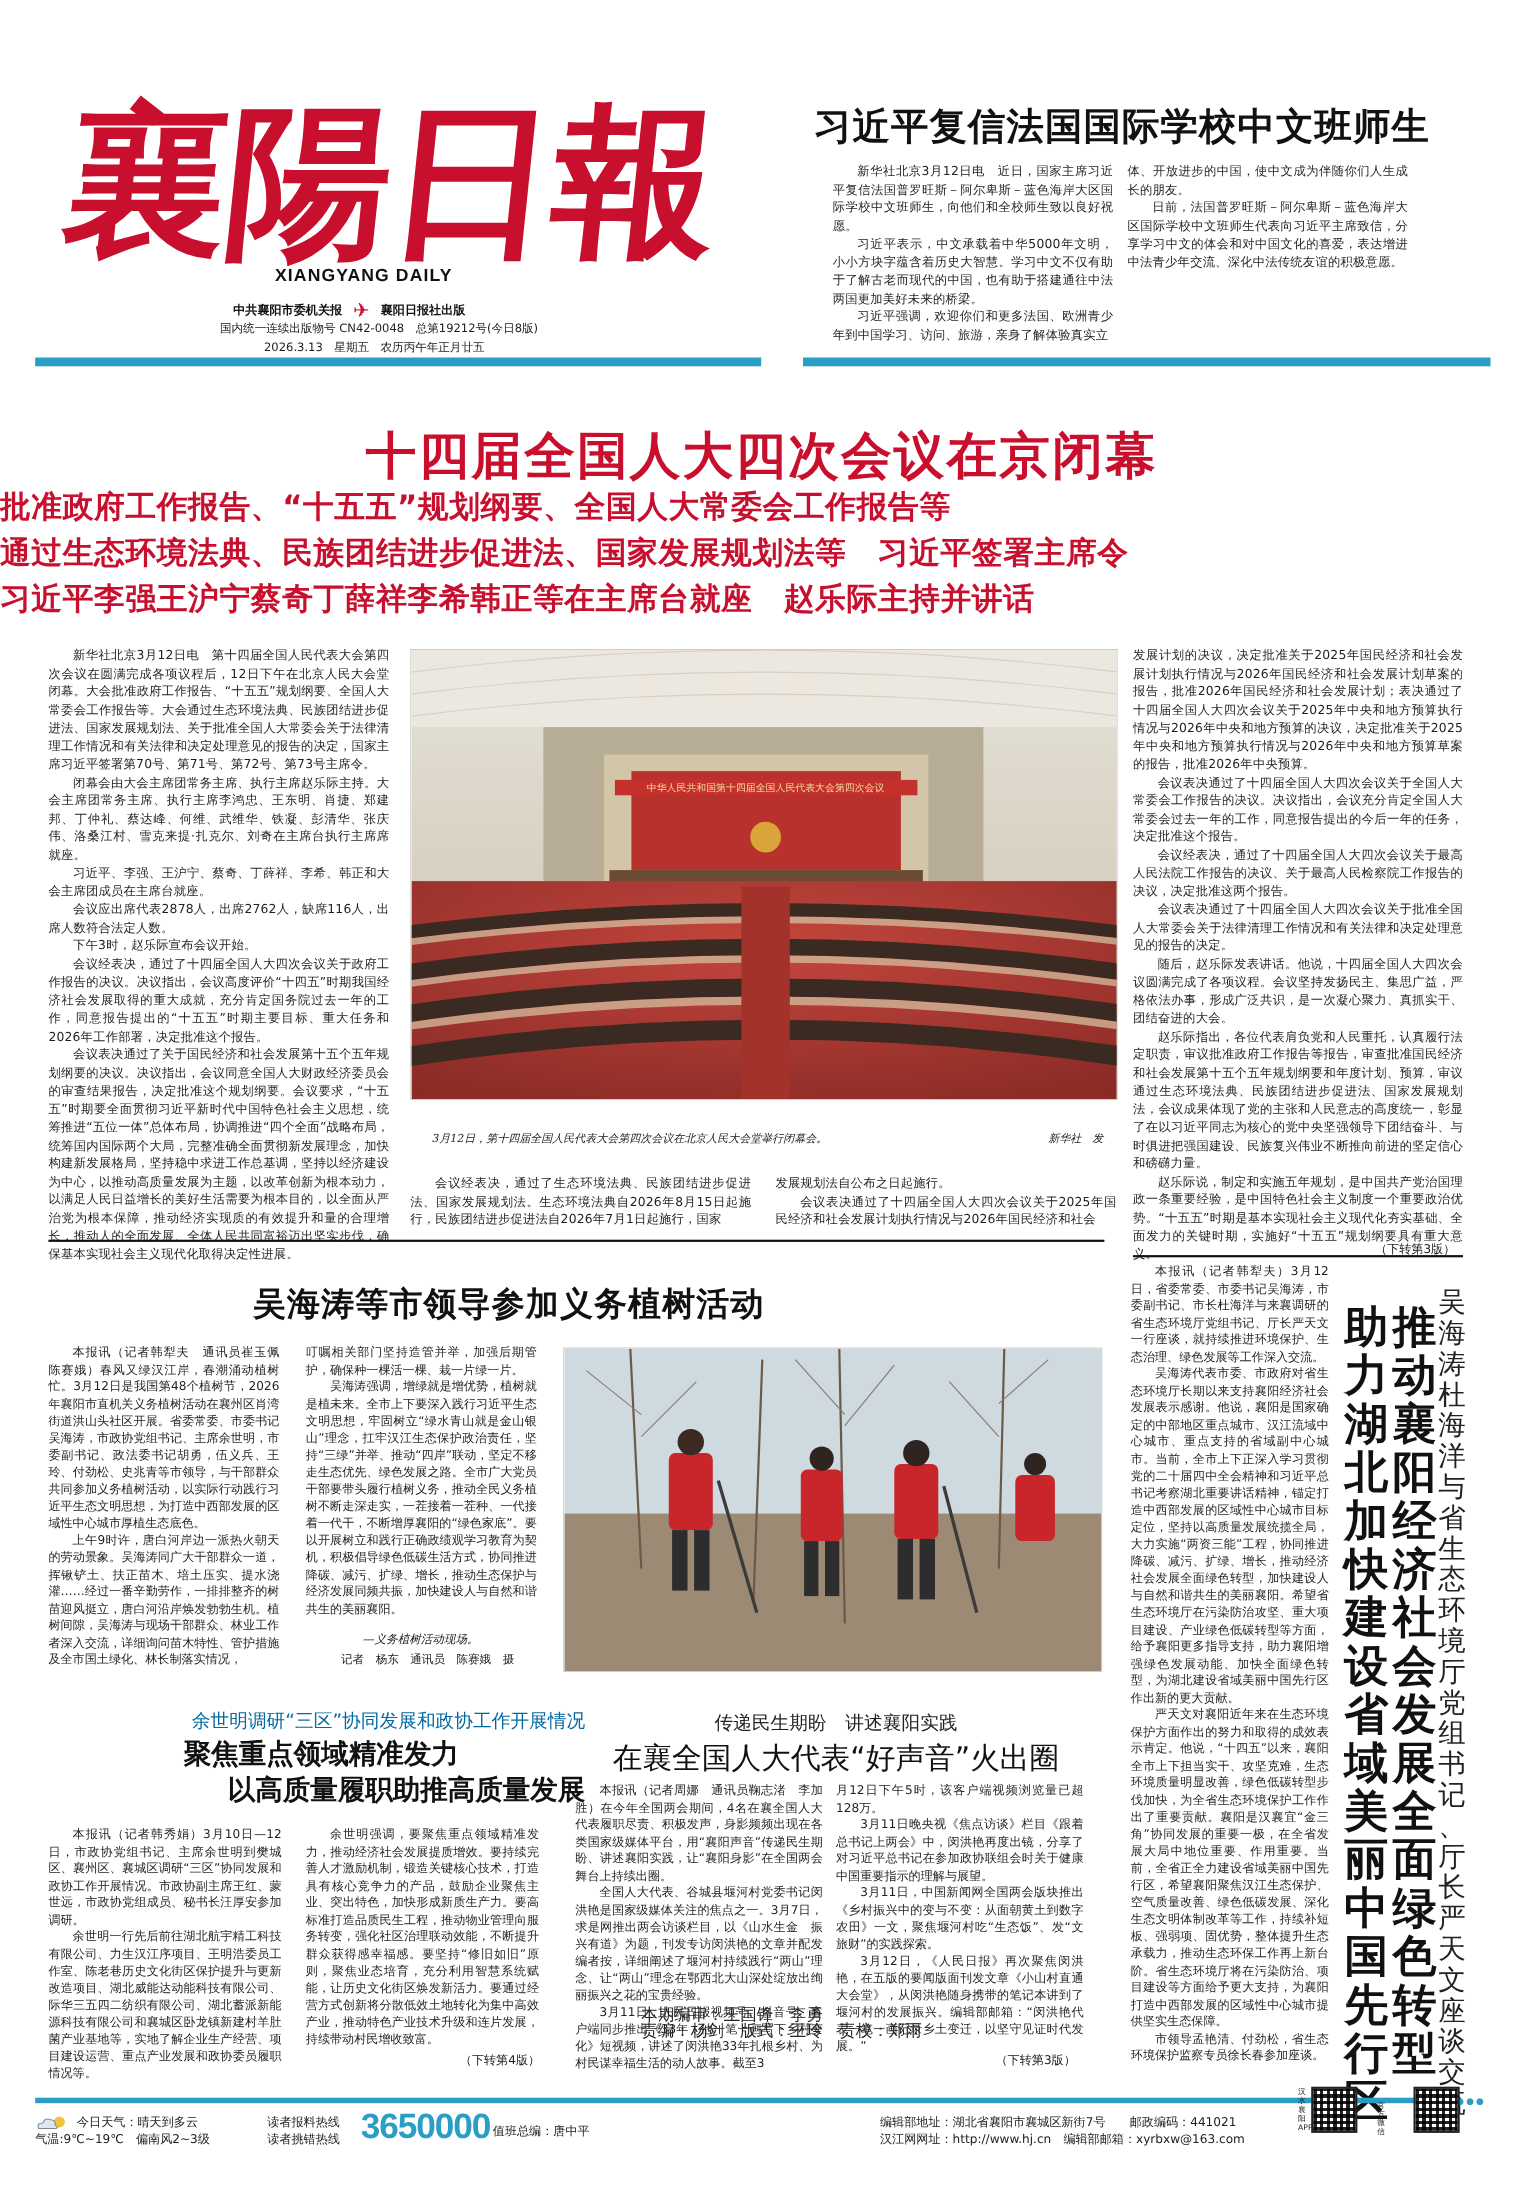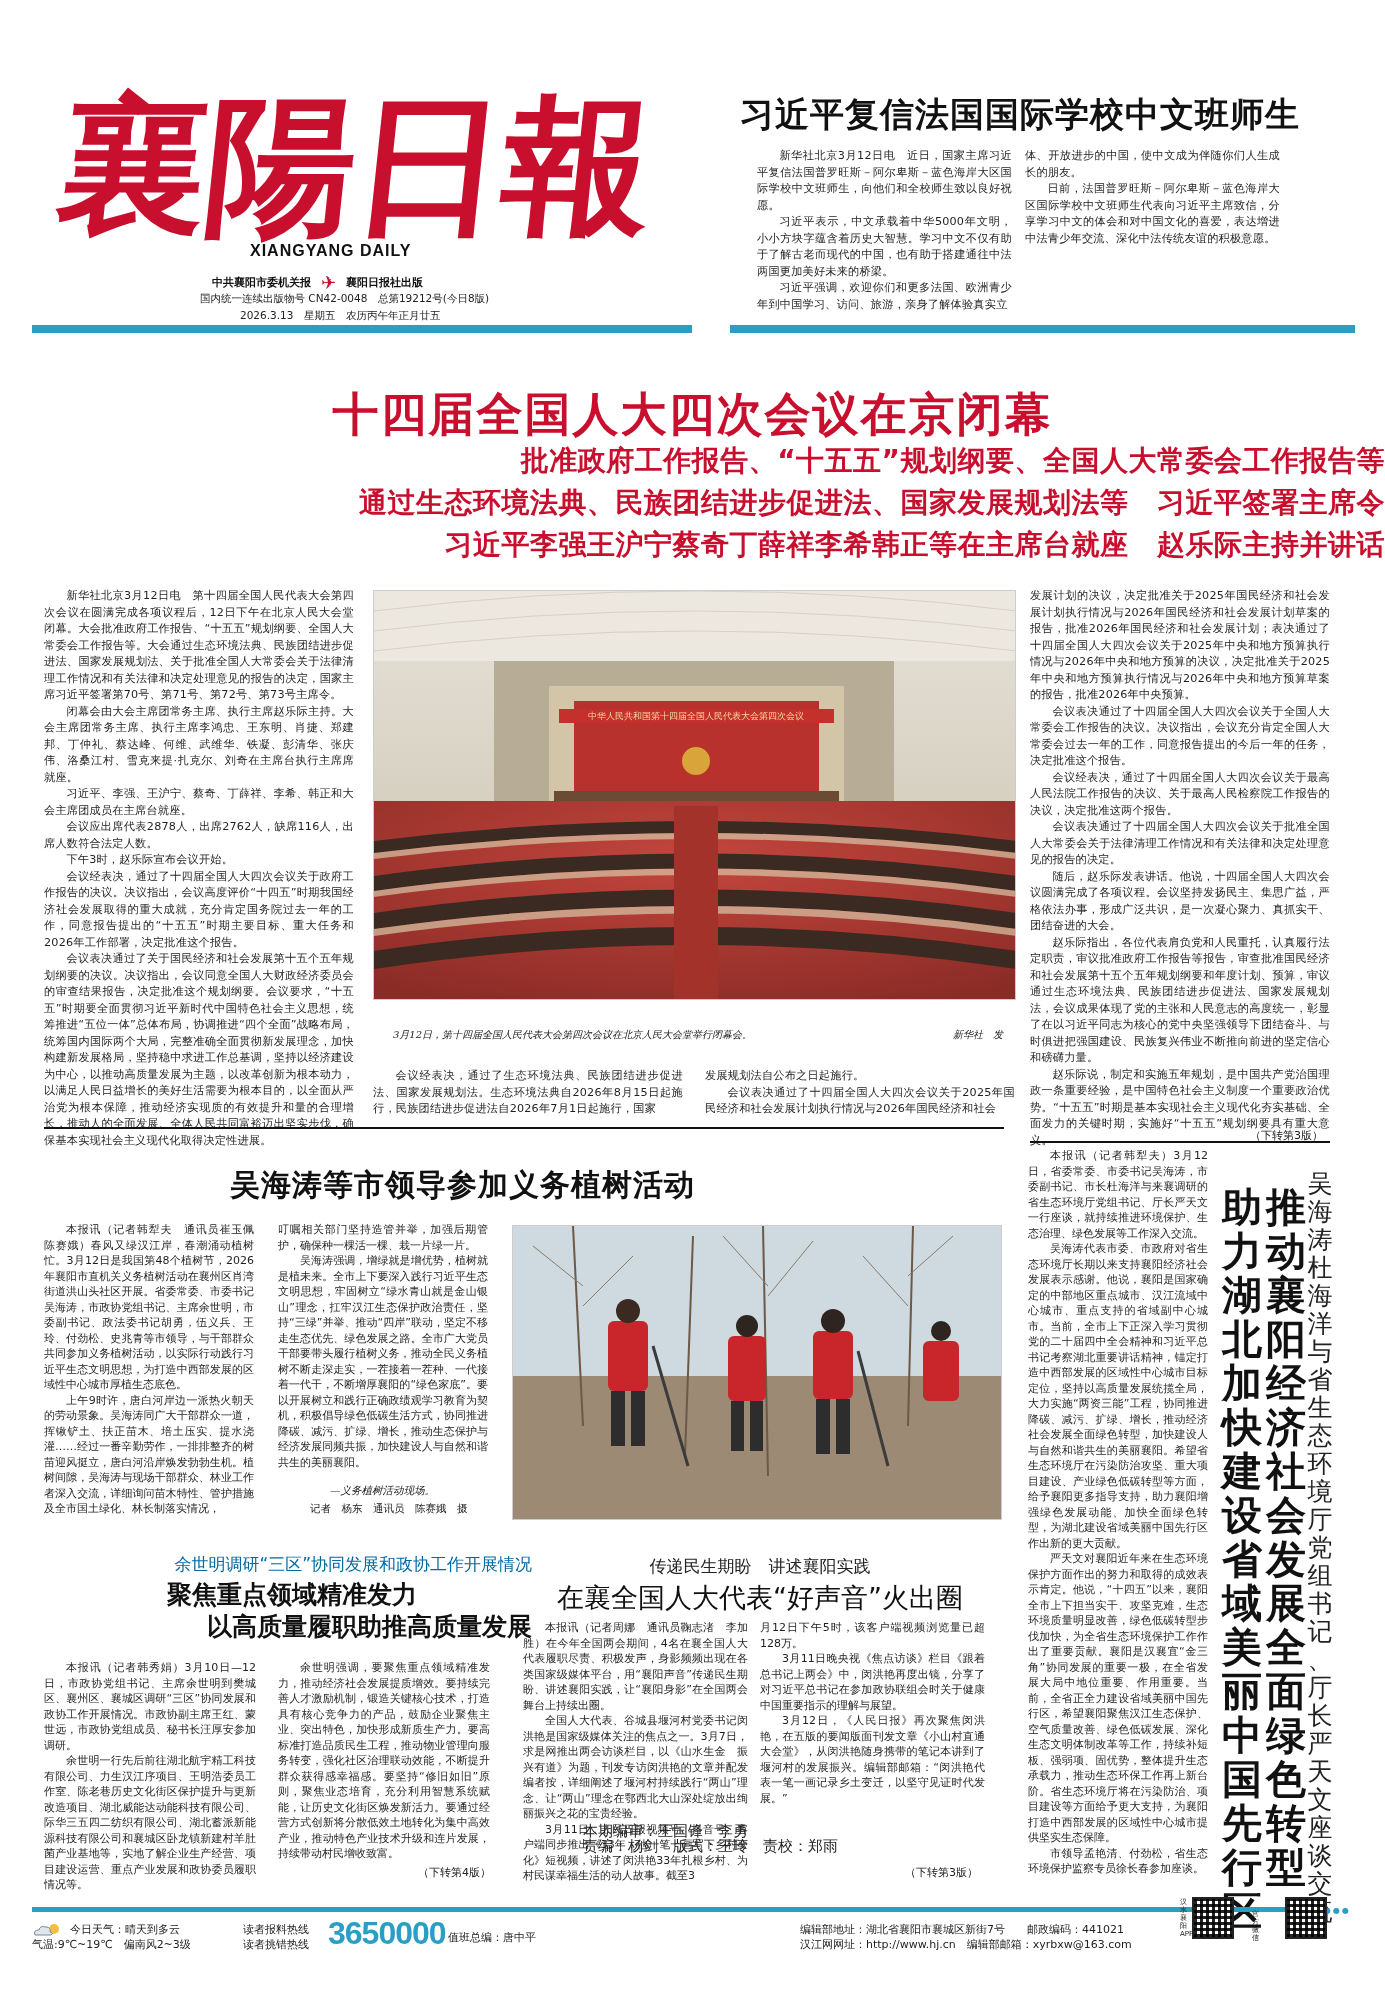--- a/index.html
+++ b/index.html
@@ -21,21 +21,21 @@
 
 .blue-rule{height:8px;background:#2a9ec4}
 
 
 #top-headline{left:740px;top:92px;font-size:34px;font-weight:bold;color:#111;letter-spacing:1px;white-space:nowrap}
 #top-col1{left:757px;top:148px;width:255px}
 #top-col2{left:1025px;top:148px;width:255px}
 
 
 #main-title{left:0;width:1385px;top:384px;text-align:center;font-size:46px;font-weight:bold;color:#c8102e;letter-spacing:2px}
-.sub-title{left:0;width:1385px;text-align:right;font-size:28px;font-weight:bold;color:#c8102e;letter-spacing:0.5px;white-space:nowrap}
+.sub-title{left:0;width:1385px;text-align:left;font-size:28px;font-weight:bold;color:#c8102e;letter-spacing:0.5px;white-space:nowrap}
 
 
 #main-col1{left:44px;top:588px;width:310px}
 #main-col3{left:1030px;top:588px;width:300px}
 #main-photo{left:373px;top:590px;width:643px;height:410px;overflow:hidden;border:1px solid #ccc}
 #photo-caption{left:393px;top:1028px;width:610px;font-size:10px;color:#222;font-family:"DejaVu Serif",serif;font-style:italic;white-space:nowrap}
 #photo-credit{position:absolute;right:0;top:0}
 #main-col2a{left:373px;top:1068px;width:310px}
 #main-col2b{left:705px;top:1068px;width:310px}
 
@@ -263,20 +263,21 @@
 <div class="abs" id="gv-kicker">传递民生期盼　讲述襄阳实践</div>
 <div class="abs" id="gv-title">在襄全国人大代表“好声音”火出圈</div>
 <div class="abs small-text" id="gv-col1">
   <p>本报讯（记者周娜　通讯员鞠志渚　李加胜）在今年全国两会期间，4名在襄全国人大代表履职尽责、积极发声，身影频频出现在各类国家级媒体平台，用“襄阳声音”传递民生期盼、讲述襄阳实践，让“襄阳身影”在全国两会舞台上持续出圈。</p>
   <p>全国人大代表、谷城县堰河村党委书记闵洪艳是国家级媒体关注的焦点之一。3月7日，求是网推出两会访谈栏目，以《山水生金　振兴有道》为题，刊发专访闵洪艳的文章并配发编者按，详细阐述了堰河村持续践行“两山”理念、让“两山”理念在鄂西北大山深处绽放出绚丽振兴之花的宝贵经验。</p>
   <p>3月11日，人民日报视频号、抖音号、客户端同步推出《33年，他一笔一画写下乡村变化》短视频，讲述了闵洪艳33年扎根乡村、为村民谋幸福生活的动人故事。截至3</p>
 </div>
 <div class="abs small-text" id="gv-col2">
   <p style="text-indent:0">月12日下午5时，该客户端视频浏览量已超128万。</p>
   <p>3月11日晚央视《焦点访谈》栏目《跟着总书记上两会》中，闵洪艳再度出镜，分享了对习近平总书记在参加政协联组会时关于健康中国重要指示的理解与展望。</p>
+  <p>3月11日，中国新闻网全国两会版块推出《乡村振兴中的变与不变：从面朝黄土到数字农田》一文，聚焦堰河村吃“生态饭”、发“文旅财”的实践探索。</p>
   <p>3月12日，《人民日报》再次聚焦闵洪艳，在五版的要闻版面刊发文章《小山村直通大会堂》，从闵洪艳随身携带的笔记本讲到了堰河村的发展振兴。编辑部邮箱：“闵洪艳代表一笔一画记录乡土变迁，以坚守见证时代发展。”</p>
 </div>
 <div class="abs" id="continue-3">（下转第3版）</div>
 
 <div class="abs small-text" id="env-col">
   <p>本报讯（记者韩犁夫）3月12日，省委常委、市委书记吴海涛，市委副书记、市长杜海洋与来襄调研的省生态环境厅党组书记、厅长严天文一行座谈，就持续推进环境保护、生态治理、绿色发展等工作深入交流。</p>
   <p>吴海涛代表市委、市政府对省生态环境厅长期以来支持襄阳经济社会发展表示感谢。他说，襄阳是国家确定的中部地区重点城市、汉江流域中心城市、重点支持的省域副中心城市。当前，全市上下正深入学习贯彻党的二十届四中全会精神和习近平总书记考察湖北重要讲话精神，锚定打造中西部发展的区域性中心城市目标定位，坚持以高质量发展统揽全局，大力实施“两资三能”工程，协同推进降碳、减污、扩绿、增长，推动经济社会发展全面绿色转型，加快建设人与自然和谐共生的美丽襄阳。希望省生态环境厅在污染防治攻坚、重大项目建设、产业绿色低碳转型等方面，给予襄阳更多指导支持，助力襄阳增强绿色发展动能、加快全面绿色转型，为湖北建设省域美丽中国先行区作出新的更大贡献。</p>
   <p>严天文对襄阳近年来在生态环境保护方面作出的努力和取得的成效表示肯定。他说，“十四五”以来，襄阳全市上下担当实干、攻坚克难，生态环境质量明显改善，绿色低碳转型步伐加快，为全省生态环境保护工作作出了重要贡献。襄阳是汉襄宜“金三角”协同发展的重要一极，在全省发展大局中地位重要、作用重要。当前，全省正全力建设省域美丽中国先行区，希望襄阳聚焦汉江生态保护、空气质量改善、绿色低碳发展、深化生态文明体制改革等工作，持续补短板、强弱项、固优势，整体提升生态承载力，推动生态环保工作再上新台阶。省生态环境厅将在污染防治、项目建设等方面给予更大支持，为襄阳打造中西部发展的区域性中心城市提供坚实生态保障。</p>
   <p>市领导孟艳清、付劲松，省生态环境保护监察专员徐长春参加座谈。</p>
 </div>

